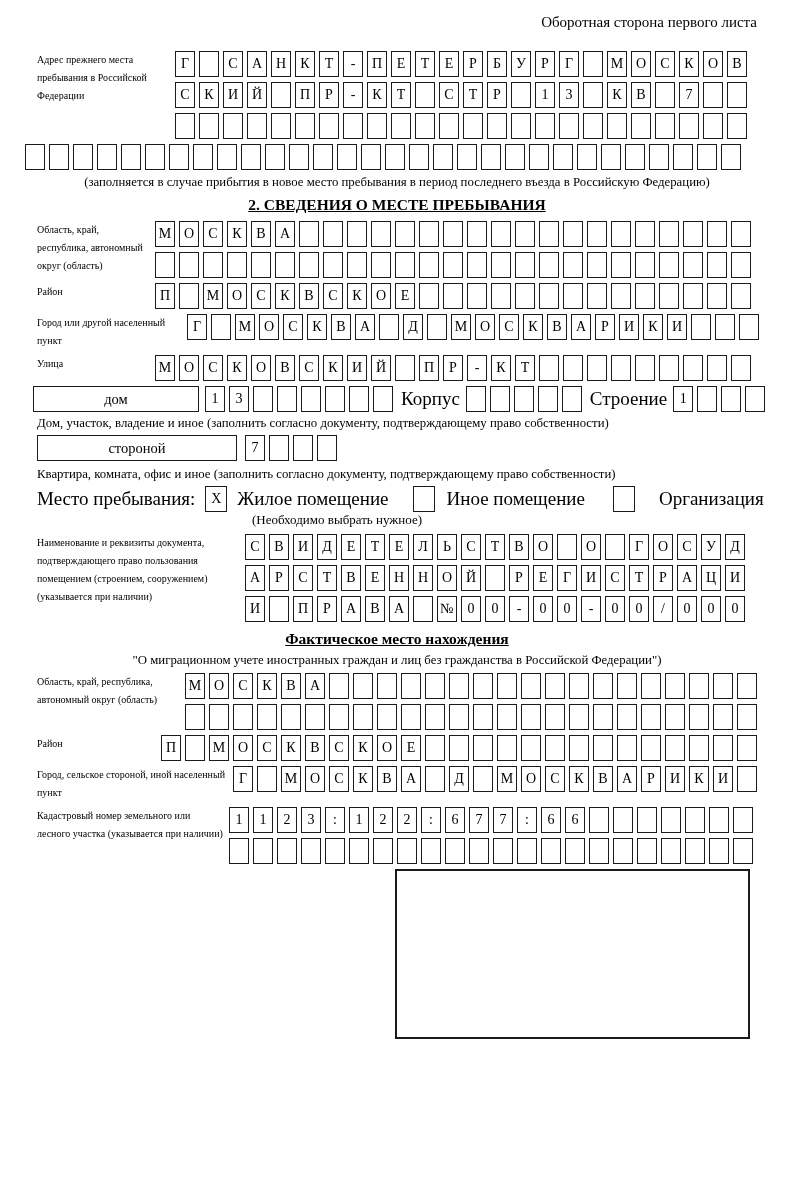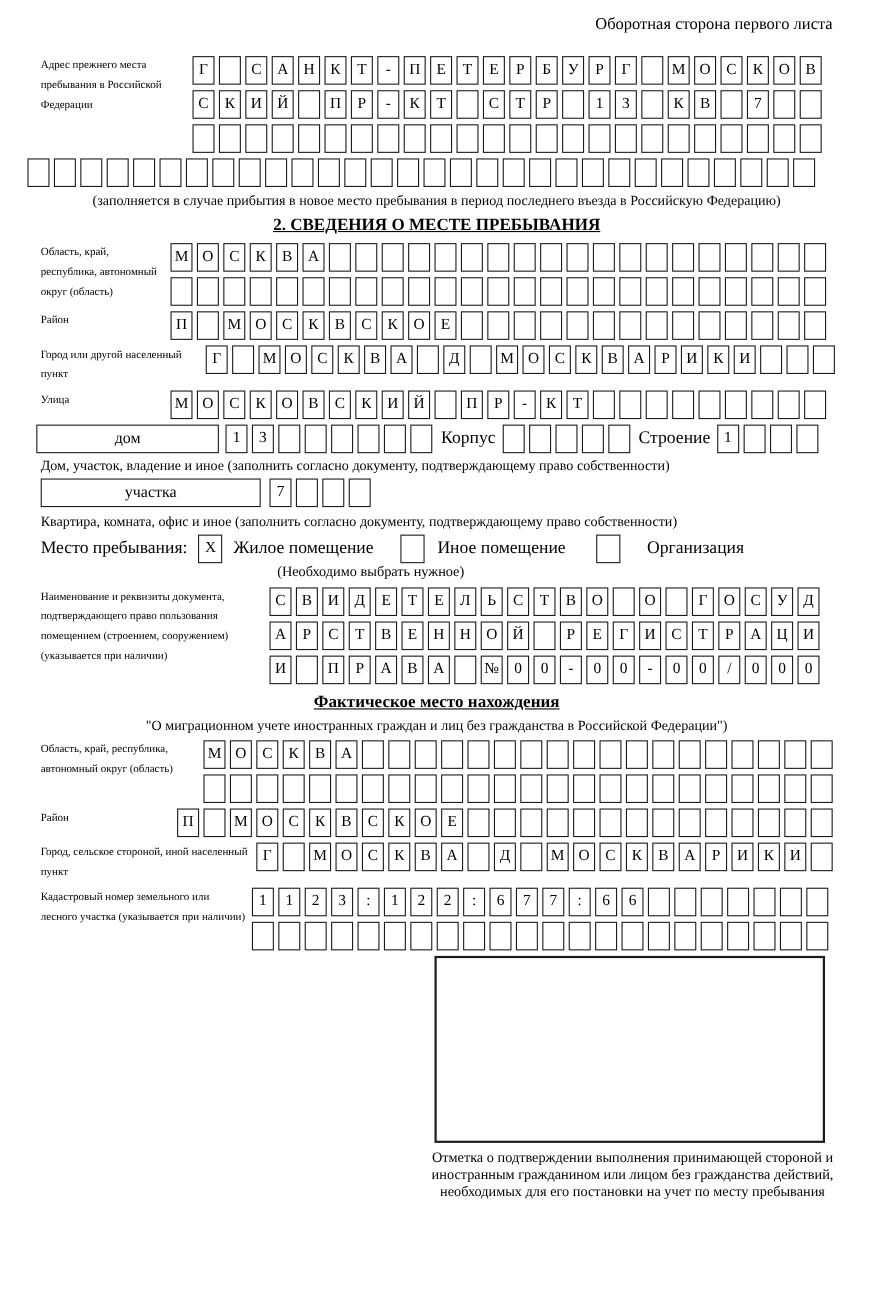--- a/index.html
+++ b/index.html
@@ -23,21 +23,21 @@
     font-size:14px;line-height:1;background:#fff;
   }
   .fullrow{margin-left:-12px;margin-bottom:4px;}
   .note{font-size:12.8px;line-height:16px;margin-bottom:4px;}
   .center{text-align:center;}
   .title{font-size:15.5px;font-weight:bold;text-align:center;margin:6px 0 7px 0;text-decoration:underline;}
   .typebox{
     border:1.5px solid #1b1b1b;height:26px;box-sizing:border-box;flex:none;
     display:flex;align-items:center;justify-content:center;font-size:14.5px;background:#fff;
   }
-  .inline-label{font-size:16px;line-height:26px;flex:none;}
+  .inline-label{font-size:19px;line-height:26px;flex:none;}
   .checkbox{
     width:22px;height:26px;flex:none;box-sizing:border-box;border:1.5px solid #1b1b1b;
     display:flex;align-items:center;justify-content:center;font-size:14px;background:#fff;
   }
   .gap6{margin-left:6px;} .gap8{margin-left:8px;}
   .house-row{margin-left:-4px;margin-bottom:3px;}
   .stay-row{display:flex;align-items:center;margin-top:2px;margin-bottom:0;}
   .subnote{font-size:13px;line-height:16px;}
   .stamp-box{
     width:355px;height:170px;border:2px solid #1b1b1b;box-sizing:border-box;
@@ -350,21 +350,21 @@
     <div class="grid gap6">
         <span class="cell">1</span>
         <span class="cell"></span>
         <span class="cell"></span>
         <span class="cell"></span>
       </div>
   </div>
   <div class="note">Дом, участок, владение и иное (заполнить согласно документу, подтверждающему право собственности)</div>
 
   <div class="field">
-    <div class="typebox" style="width:200px;">участка</div>
+    <div class="typebox" style="width:200px;">стороной</div>
     <div class="grid gap8">
         <span class="cell">7</span>
         <span class="cell"></span>
         <span class="cell"></span>
         <span class="cell"></span>
       </div>
   </div>
   <div class="note">Квартира, комната, офис и иное (заполнить согласно документу, подтверждающему право собственности)</div>
 
   <div class="stay-row">
@@ -621,15 +621,14 @@
           <span class="cell"></span>
           <span class="cell"></span>
           <span class="cell"></span>
           <span class="cell"></span>
           <span class="cell"></span>
         </div>
     </div>
   </div>
 
   <div class="stamp-box"></div>
-  <div class="stamp-caption">Отметка о подтверждении выполнения принимающей стороной и иностранным гражданином или лицом без гражданства действий, необходимых для его постановки на учет по месту пребывания</div>
 
 </div>
 
 </body></html>

